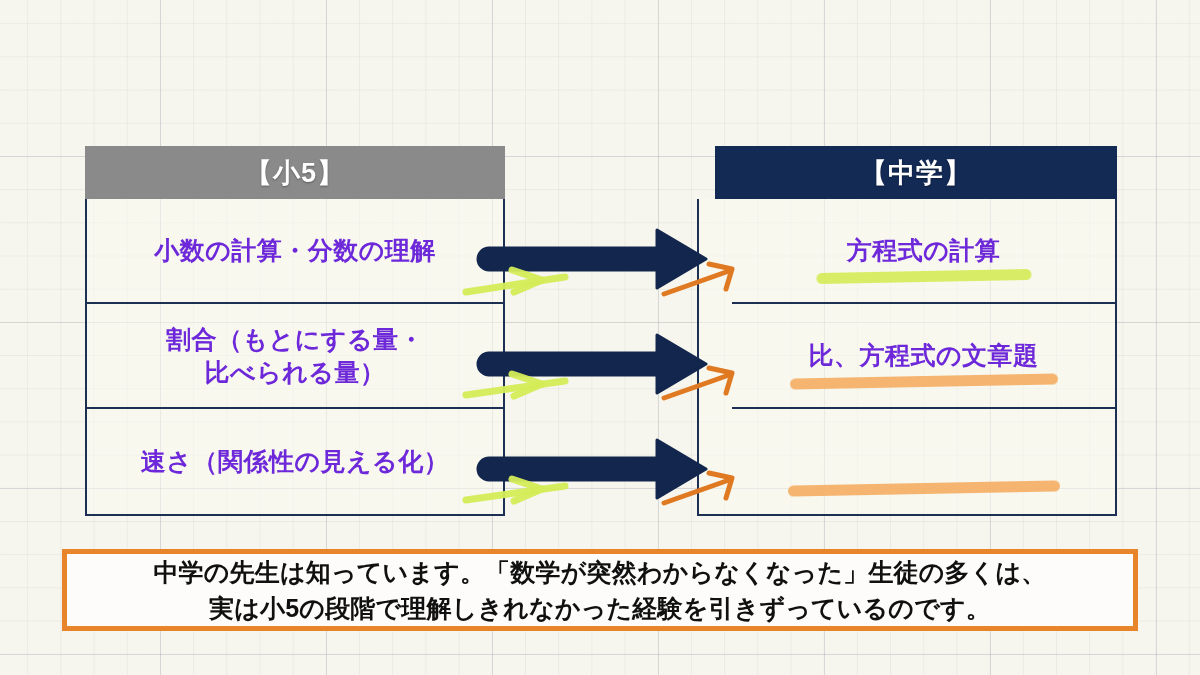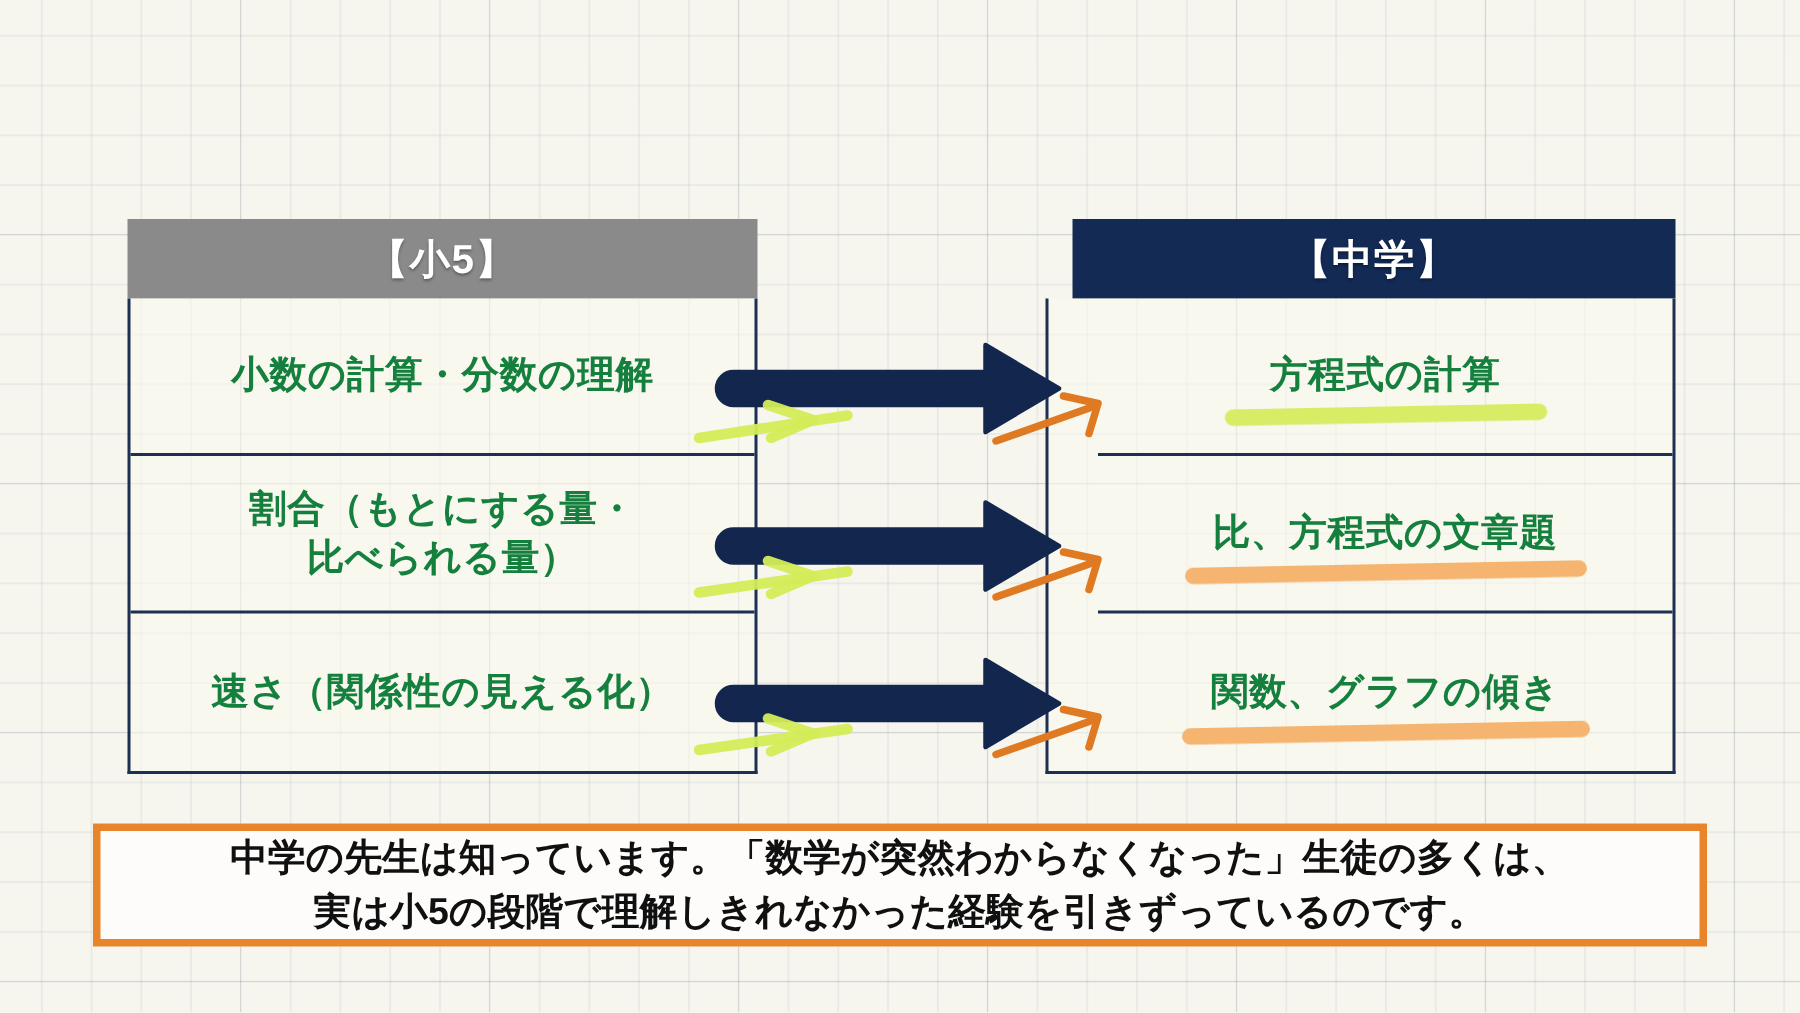--- a/index.html
+++ b/index.html
@@ -70,21 +70,21 @@
   .row{
     height:105px;
     display:flex; align-items:center; justify-content:center;
     position:relative;
     border-bottom:2px solid #1d2f52;
   }
   .row:last-child{ border-bottom:none; }
   .cell-text{
     font-size:25px;
     font-weight:bold;
-    color:#15803d;
+    color:#6d28d9;
     line-height:1.32;
     text-align:center;
     letter-spacing:.5px;
     position:relative;
     z-index:3;
     white-space:pre-line;
   }
 
   
   .hl{
@@ -150,21 +150,20 @@
       <div class="row" style="border-bottom-color: rgb(29, 47, 82);">
         <div class="hl" style="background: rgb(214, 236, 90); width: 215px;"></div>
         <div class="cell-text">方程式の計算</div>
       </div>
       <div class="row" style="border-bottom-color: rgb(29, 47, 82);">
         <div class="hl" style="background: rgb(245, 176, 102); width: 268px;"></div>
         <div class="cell-text">比、方程式の文章題</div>
       </div>
       <div class="row" style="border-bottom-color: rgb(29, 47, 82);">
         <div class="hl" style="background: rgb(245, 176, 102); width: 272px;"></div>
-        <div class="cell-text">関数、グラフの傾き</div>
       </div>
     </div>
   </div>
 
   <svg id="arrows" viewBox="0 0 1200 675">
     <defs>
       <filter id="soft">
           <feGaussianBlur stdDeviation="0.6"></feGaussianBlur>
         </filter>
     </defs>

